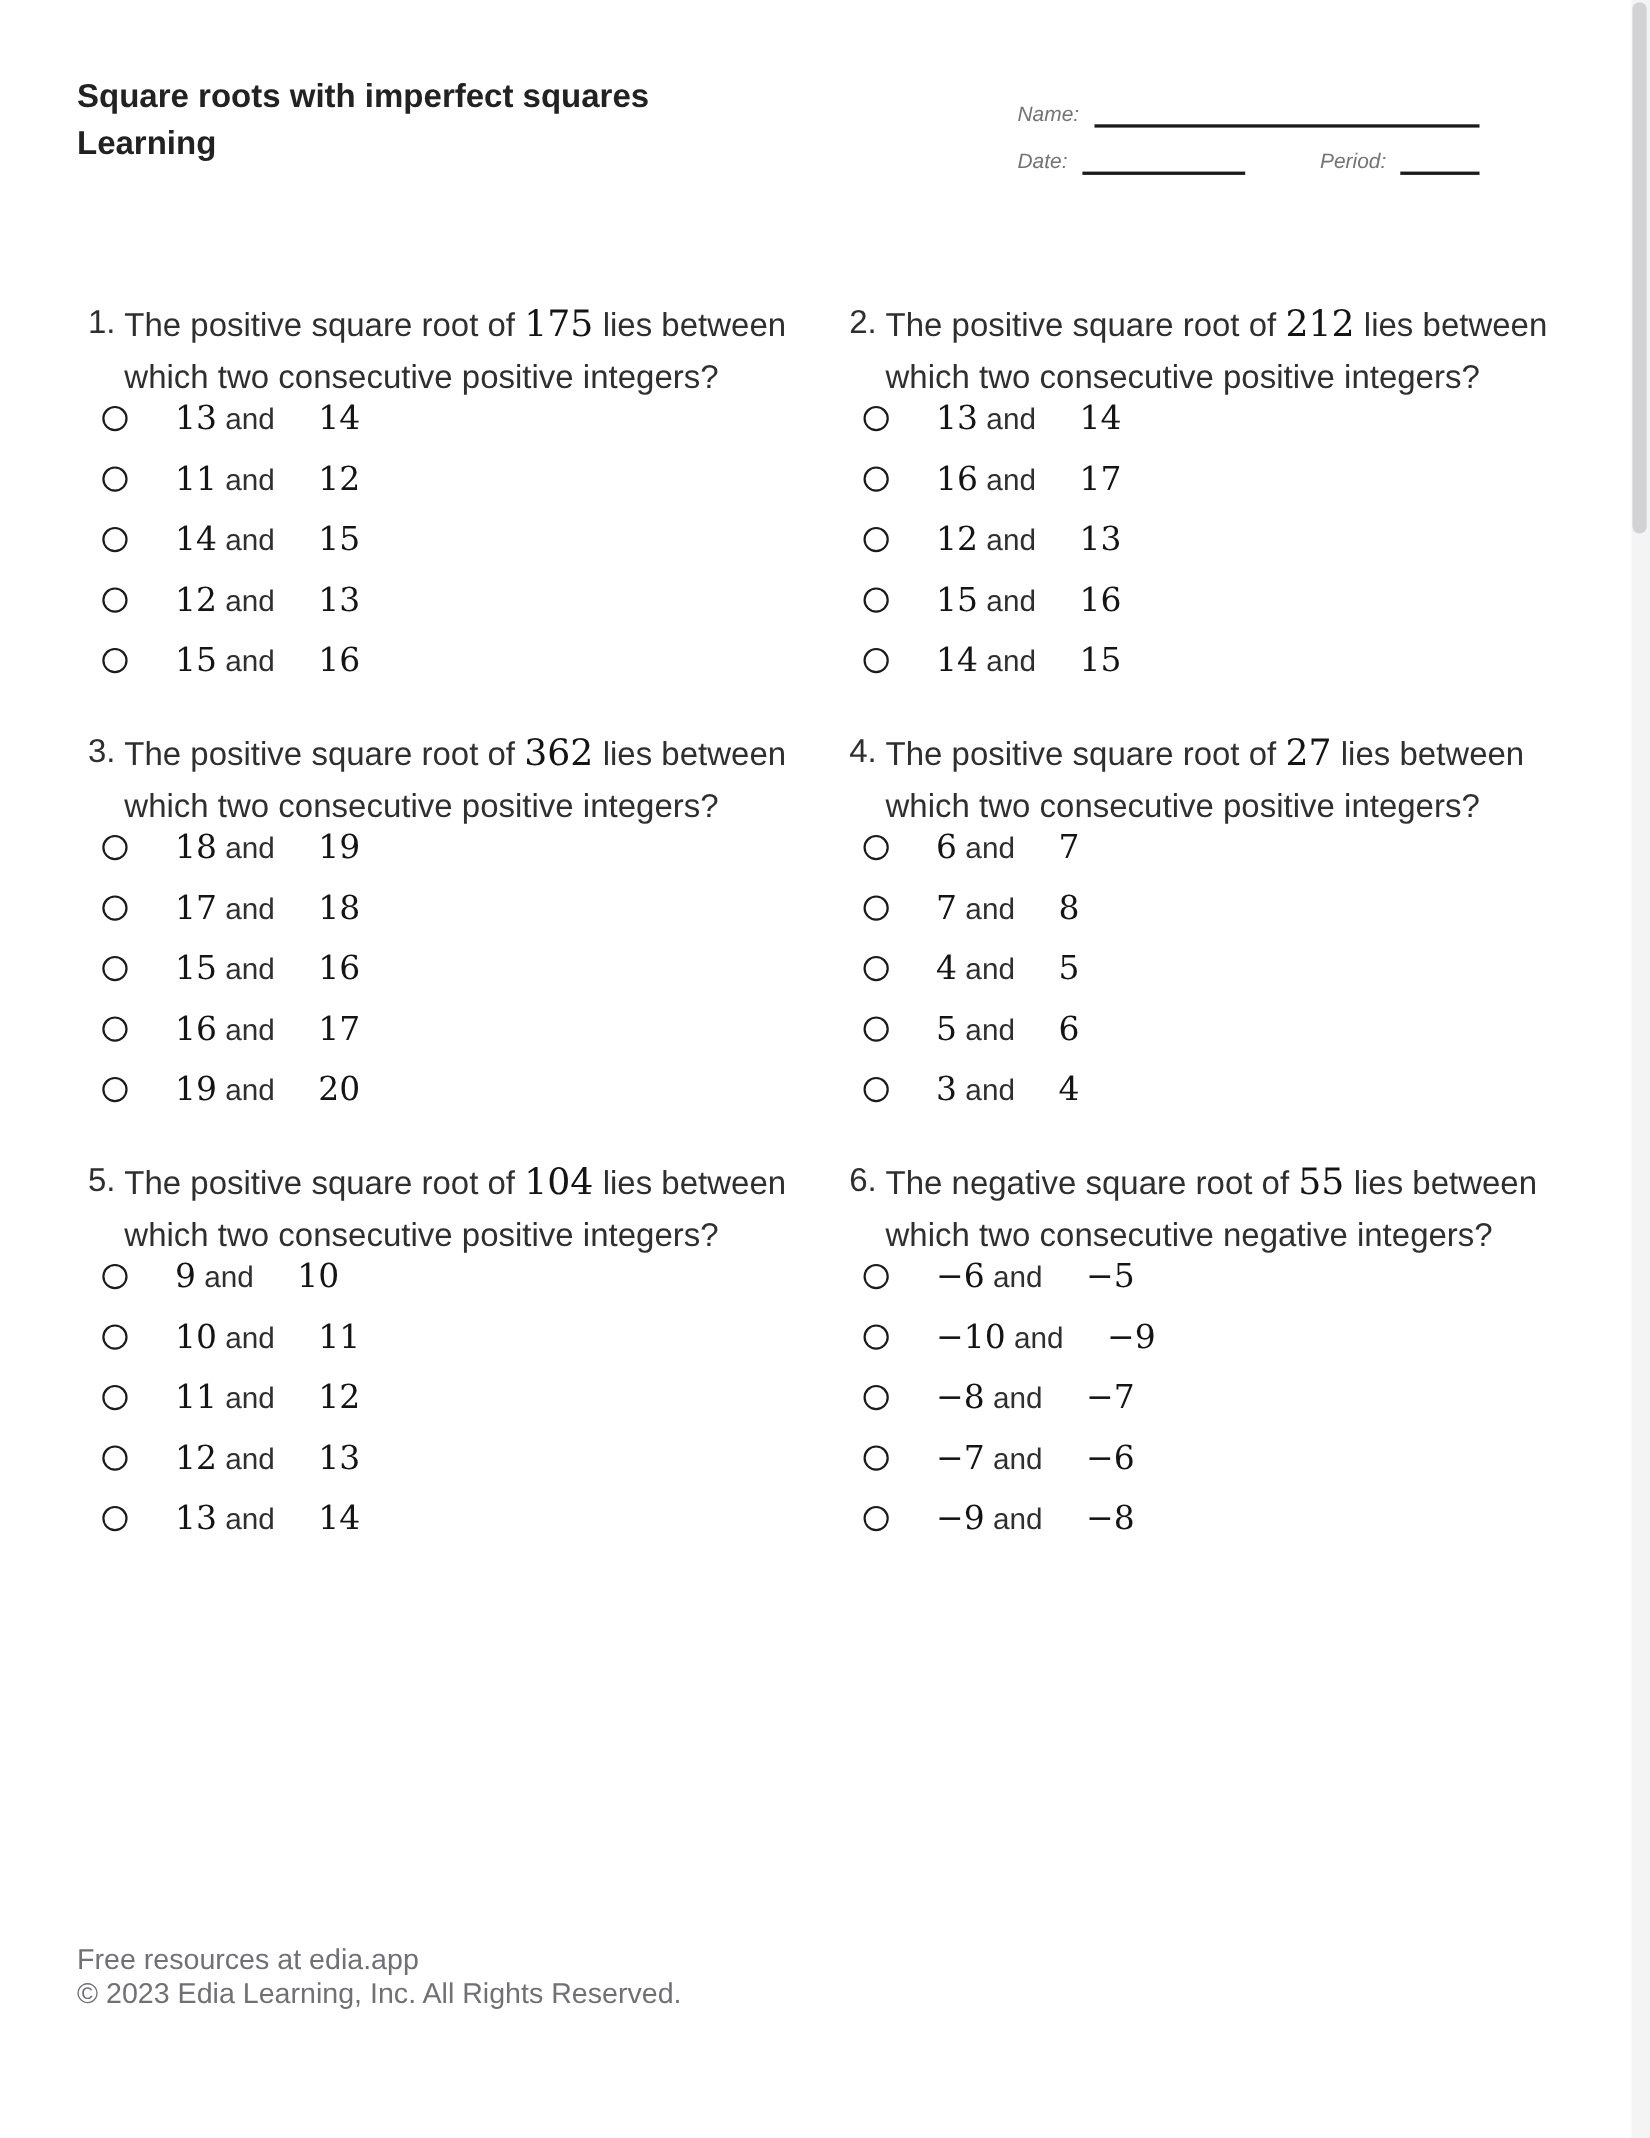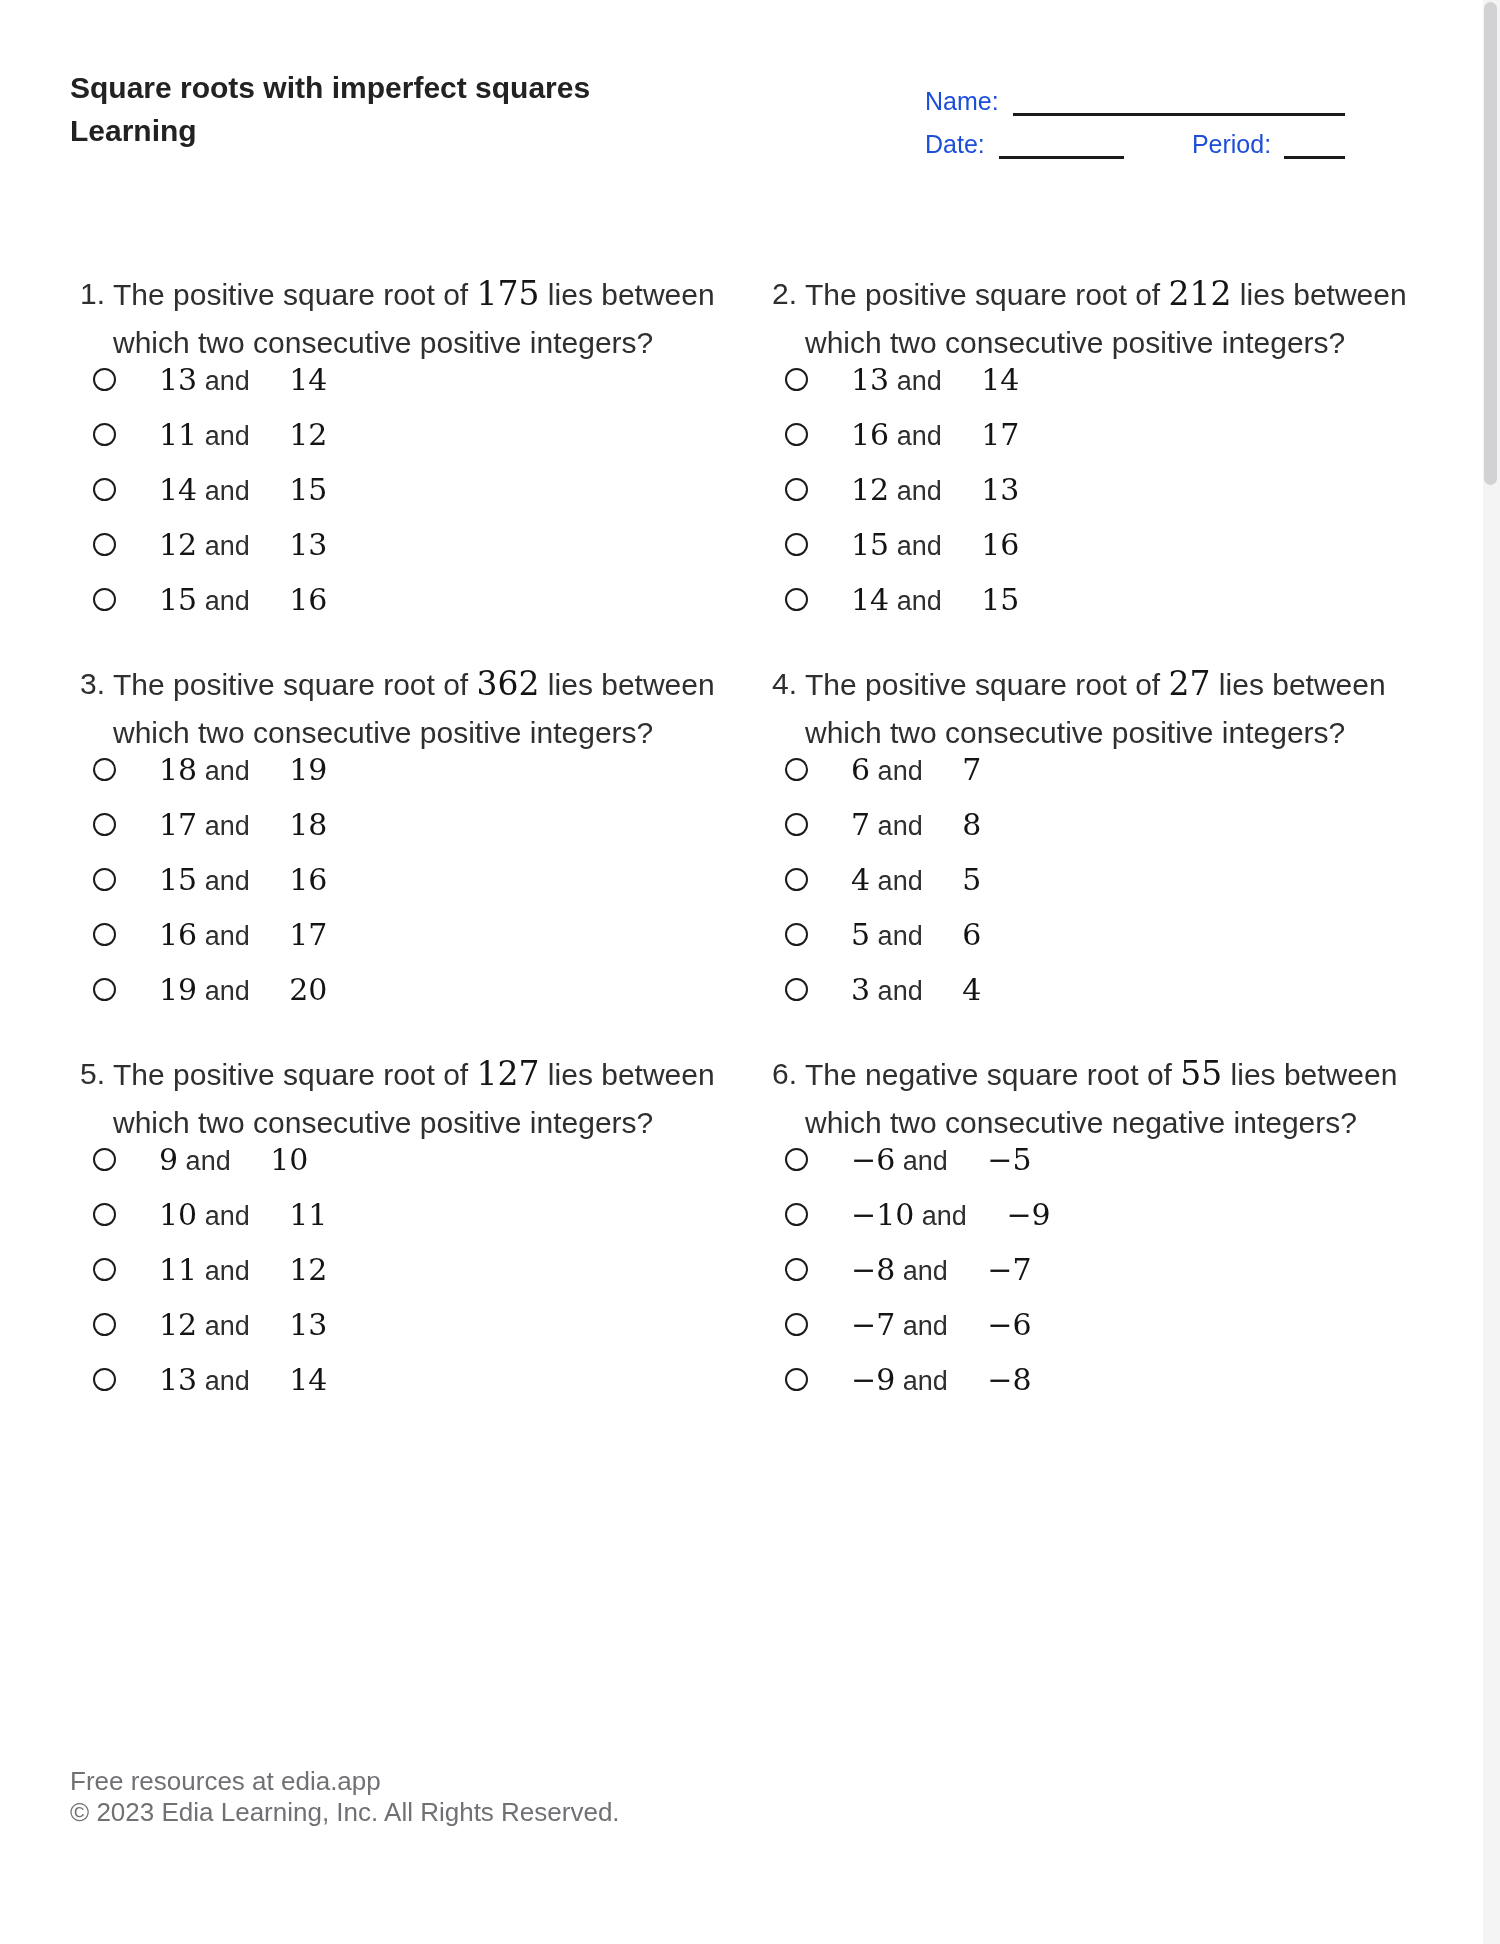--- a/index.html
+++ b/index.html
@@ -11,21 +11,21 @@
     color:#2f2f2f;
     overflow:hidden;
   }
   
   .title {
     position:absolute; left:70px; top:66px;
     font-size:30px; font-weight:700; line-height:43px; color:#222222;
   }
   .form {
     position:absolute; left:925px; top:88px; width:420px;
-    font-size:25px; color:#1d4ed8;
+    font-size:19px; color:#737373;font-style:italic;
   }
   .form-row { display:flex; align-items:flex-end; height:28px; }
   .form-row + .form-row { margin-top:15px; }
   .fill-line { display:inline-block; border-bottom:3px solid #1b1b1b; height:24px; }
   .line-name { flex:1 1 auto; margin-left:14px; }
   .line-date { width:185px; margin-left:14px; }
   .line-period { width:90px; margin-left:13px; }
   .period-label { margin-left:68px; }
   
   .qrow { position:absolute; left:0; top:0; width:100%; height:390px; }
@@ -214,21 +214,21 @@
     </div>
   </div>
 </div>
 
 <div class="qrow r3">
 
   <div class="q c1">
     <div class="q-head">
       <span class="q-num">5.</span>
       <div>
-        <div class="q-line"><span>The positive square root of </span><span class="math">127</span><span> lies between</span></div>
+        <div class="q-line"><span>The positive square root of </span><span class="math">104</span><span> lies between</span></div>
         <div class="q-line">which two consecutive positive integers?</div>
       </div>
     </div>
     <div class="opts">
       <div class="opt">
           <span class="radio"></span>
           <span class="opt-text"><span class="math">9</span> <span>and</span> <span class="math">10</span></span>
         </div>
       <div class="opt">
           <span class="radio"></span>

